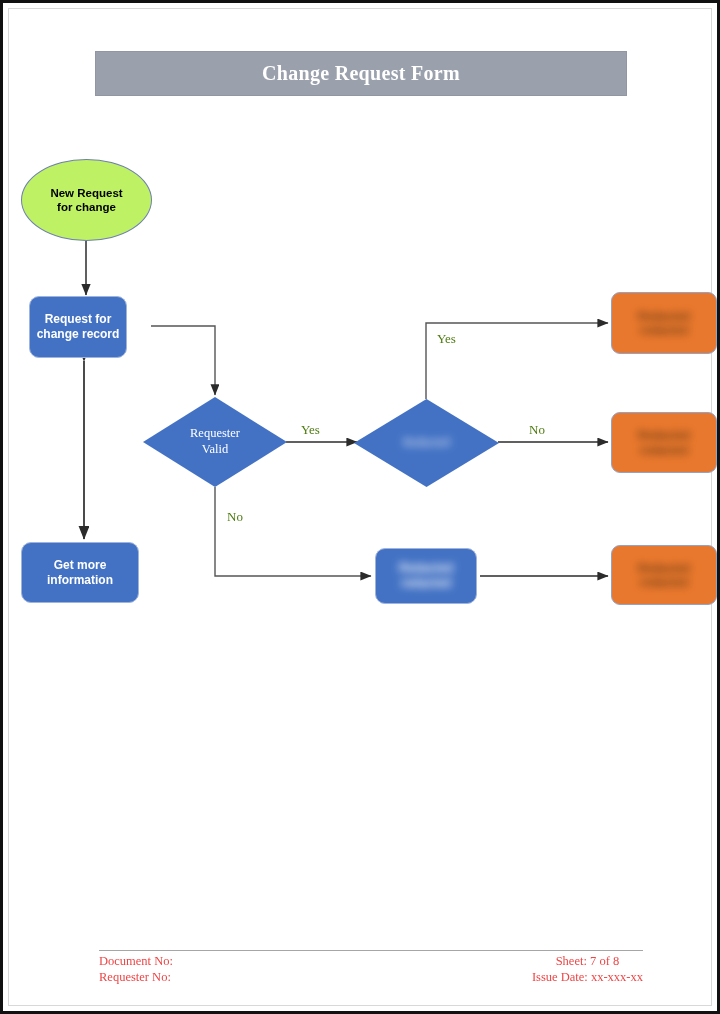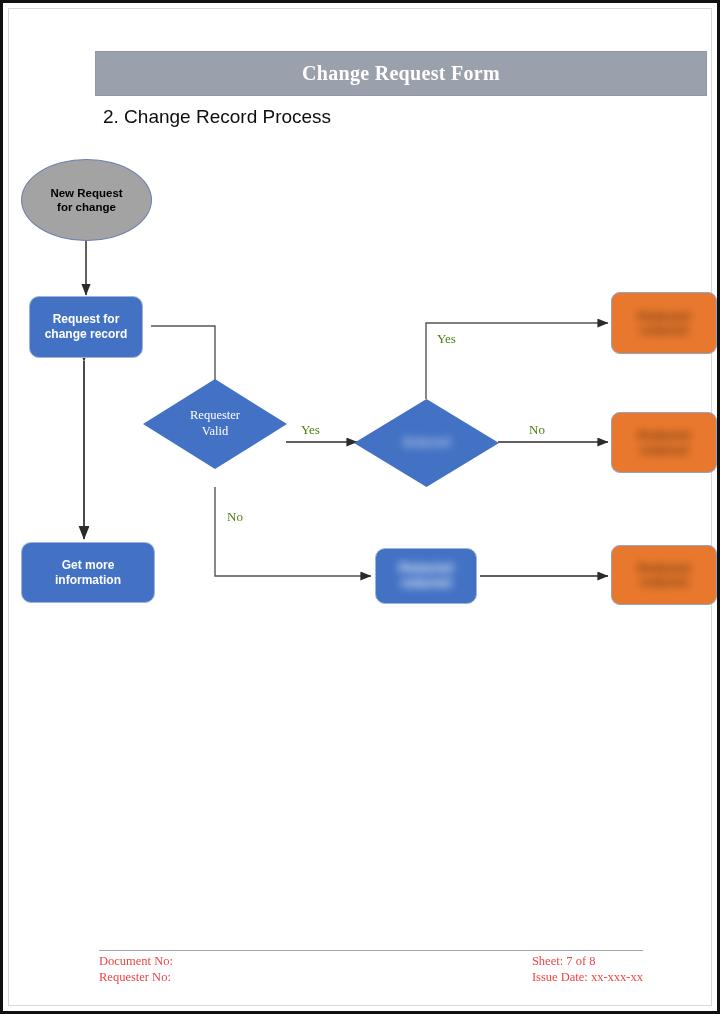--- a/index.html
+++ b/index.html
@@ -33,21 +33,21 @@
     background: #ffffff;
     border: 1px solid #d8d8d8;
     box-sizing: border-box;
   }
 
   
   .title-bar {
     position: absolute;
     left: 86px;
     top: 42px;
-    width: 612px;
+    width: 532px;
     height: 45px;
     background: #9aa0ac;
     border: 1px solid #9096a2;
     box-sizing: border-box;
     display: flex;
     align-items: center;
     justify-content: center;
   }
   .title-bar .title-text {
     font-family: "Liberation Serif", serif;
@@ -92,21 +92,21 @@
     box-sizing: border-box;
     line-height: 1.25;
   }
   .node .label {
     white-space: pre-line;
     padding: 0 6px;
   }
 
   
   .ellipse-orange {
-    background: #a3a3a3;
+    background: #bef264;
     border: 1px solid #6f7fb3;
     border-radius: 50%;
     color: #000000;
     font-weight: bold;
     font-size: 11.5px;
   }
   
   .box-blue {
     background: #4372C4;
     border: 1px solid #9fb4dd;
@@ -170,33 +170,32 @@
     position: absolute;
     left: 90px;
     top: 944px;
     width: 544px;
     display: flex;
     justify-content: space-between;
     font-family: "Liberation Serif", serif;
     font-size: 12.5px;
     color: #ef4444;
   }
-  .footer .col-right { text-align: left; }
+  .footer .col-right { text-align: center; }
   .footer .frow { line-height: 1.3; white-space: nowrap; }
 </style>
 </head>
 <body>
 
 <div id="page">
   <div id="page-inner">
 
     <div class="title-bar">
       <span class="title-text">Change Request Form</span>
     </div>
-    <div class="section-heading">2. Change Record Process</div>
 
     <div id="flow">
 
       <svg viewBox="0 0 720 1014">
         <defs>
           <marker id="arrow" markerWidth="9" markerHeight="9" refX="7.6" refY="3.2" orient="auto" markerUnits="strokeWidth">
             <path d="M0,0 L8,3.2 L0,6.4 z" fill="#2b2b2b"></path>
           </marker>
           <marker id="arrow-up" markerWidth="9" markerHeight="9" refX="7.6" refY="3.2" orient="auto" markerUnits="strokeWidth">
             <path d="M0,0 L8,3.2 L0,6.4 z" fill="#2b2b2b"></path>
@@ -218,31 +217,31 @@
         <path d="M489,433 L599,433" stroke="#2b2b2b" stroke-width="1.4" fill="none" marker-end="url(#arrow)"></path>
 
         <path d="M471,567 L599,567" stroke="#2b2b2b" stroke-width="1.4" fill="none" marker-end="url(#arrow)"></path>
       </svg>
 
       <div class="node ellipse-orange" style="left:12px; top:150px; width:131px; height:82px;">
         <span class="label">New Request
 for change</span>
       </div>
 
-      <div class="node box-blue" style="left:20px; top:287px; width:114px; height:62px;">
+      <div class="node box-blue" style="left:20px; top:287px; width:98px; height:62px;">
         <span class="label">Request for
 change record</span>
       </div>
 
-      <div class="node box-blue" style="left:12px; top:533px; width:134px; height:61px;">
+      <div class="node box-blue" style="left:12px; top:533px; width:118px; height:61px;">
         <span class="label">Get more
 information</span>
       </div>
 
-      <div class="node diamond" style="left:134px; top:370px; width:144px; height:90px;">
+      <div class="node diamond" style="left:134px; top:388px; width:144px; height:90px;">
         <span class="dshape"></span>
         <span class="label">Requester
 Valid</span>
       </div>
 
       <div class="node diamond" style="left:345px; top:390px; width:145px; height:88px;">
         <span class="dshape"></span>
         <span class="label blurred">Redacted</span>
       </div>
 

